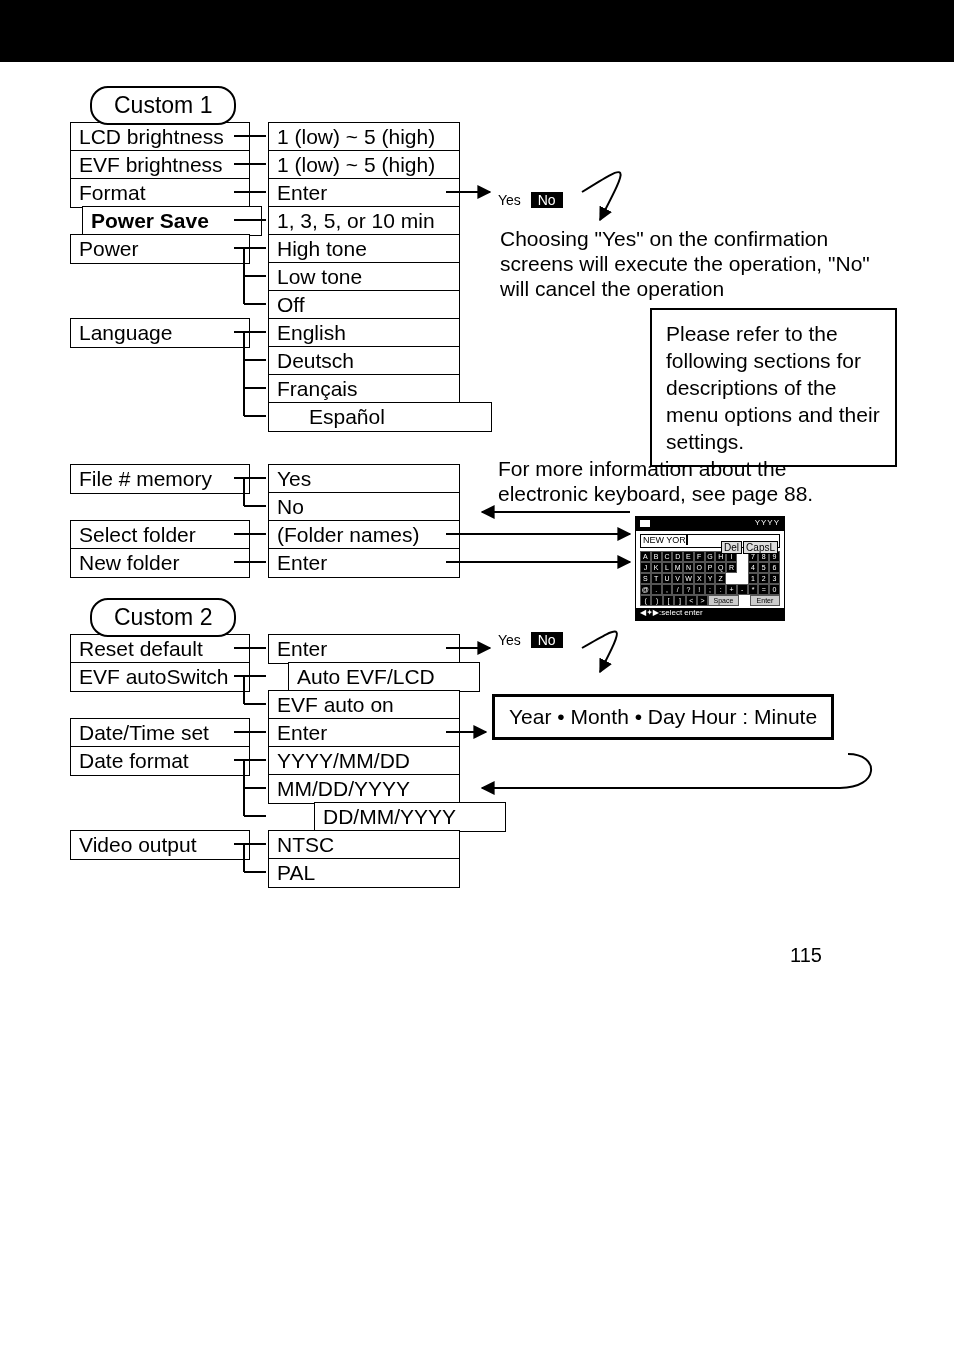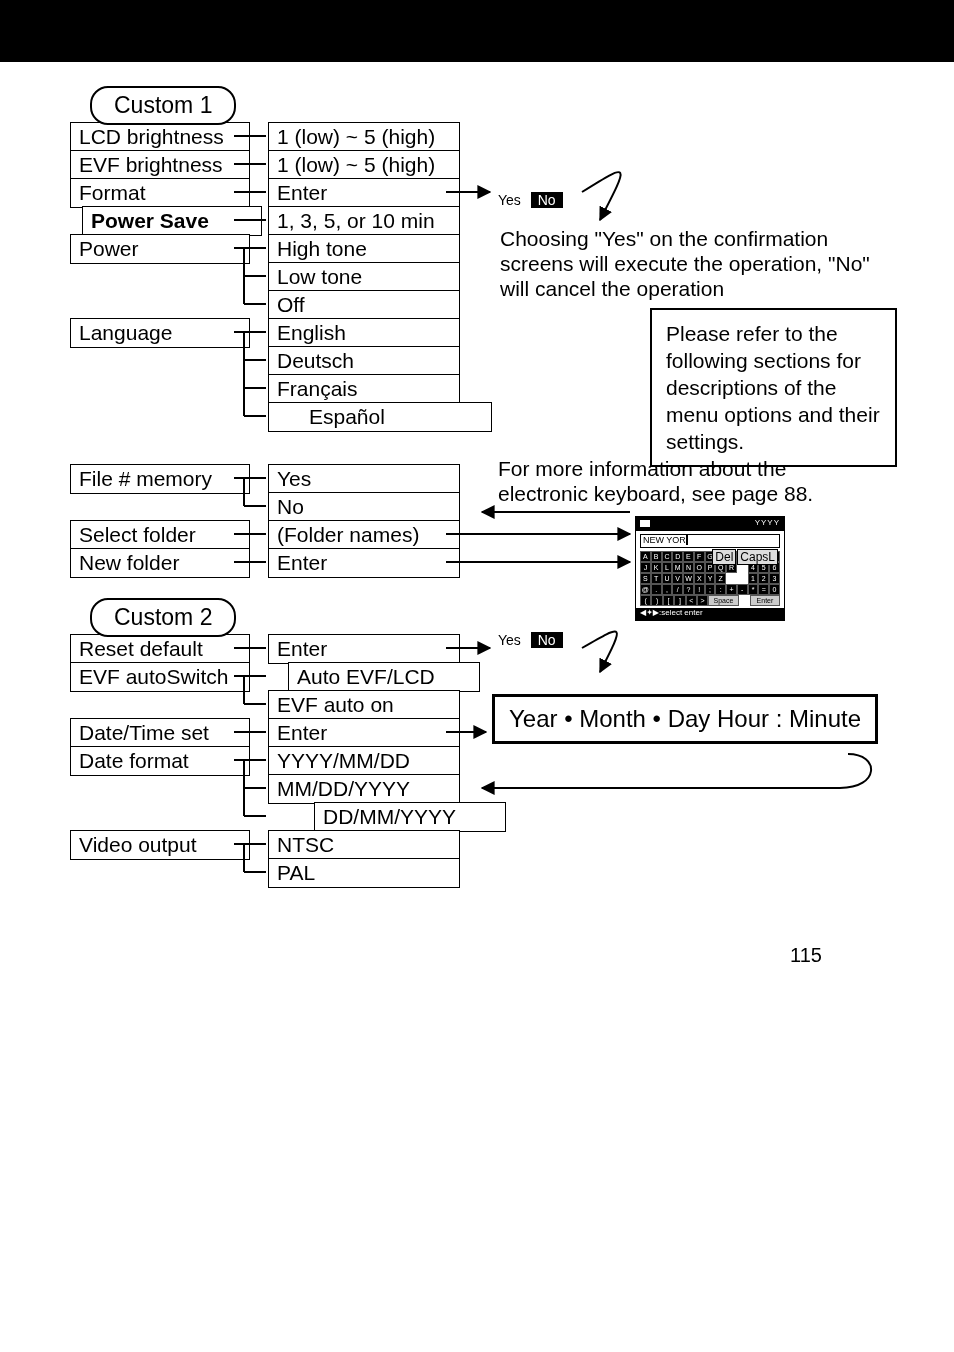--- a/index.html
+++ b/index.html
@@ -6,28 +6,28 @@
   body{width:954px;height:1352px;font-family:Helvetica,Arial,sans-serif;font-size:21px;color:#000;position:relative;}
   .blackbar{position:absolute;left:0;top:0;width:954px;height:62px;background:#000;}
   .page{position:absolute;left:70px;top:86px;width:820px;}
   svg.flow{position:absolute;left:0;top:0;width:954px;height:900px;pointer-events:none;}
   .tabhdr{display:inline-block;background:#fff;border:2px solid #000;border-radius:18px;padding:4px 22px;font-size:23px;position:absolute;z-index:2;}
   .cell{position:absolute;border:1px solid #000;background:#fff;padding:2px 8px;height:24px;white-space:nowrap;overflow:hidden;}
   .ltxt{position:absolute;font-size:21px;line-height:25px;}
   .yes{position:absolute;font-size:14px;}
   .nobox{display:inline-block;background:#000;color:#fff;padding:0 7px;margin-left:6px;}
   .notebox{position:absolute;border:2px solid #000;padding:10px 14px;line-height:27px;font-size:21px;}
-  .dt-box{position:absolute;border:3px solid #000;padding:8px 14px;font-size:24px;}
+  .dt-box{position:absolute;border:3px solid #000;padding:8px 14px;font-size:21px;}
   .kb{position:absolute;width:150px;}
   .kb .frame{border:1px solid #000;background:#fff;}
   .kb .top{height:14px;background:#000;position:relative;}
   .kb .top .cam{position:absolute;left:4px;top:3px;width:10px;height:7px;background:#fff;}
   .kb .top .menu{position:absolute;right:4px;top:1px;color:#fff;font-size:8px;letter-spacing:1px;}
   .kb .inp{margin:3px 4px;border:1px solid #000;height:12px;font-size:9px;padding:0 2px;position:relative;}
-  .kb .btns{position:absolute;right:6px;top:16px;font-size:12px;}
+  .kb .btns{position:absolute;right:6px;top:8px;font-size:10px;}
   .kb .btns span{border:1px solid #000;background:#ddd;padding:0 2px;margin-left:1px;}
   .kb .grid{margin:3px 4px 2px 4px;}
   .kb .grid .row{display:flex;}
   .kb .grid .k{flex:1;border:1px solid #555;background:#000;color:#fff;font-size:7px;text-align:center;line-height:9px;height:9px;}
   .kb .bottom{height:12px;background:#000;color:#fff;font-size:8px;padding:0 4px;}
   .pagenum{position:absolute;right:68px;top:858px;font-size:20px;}
 </style>
 </head>
 <body>
 

